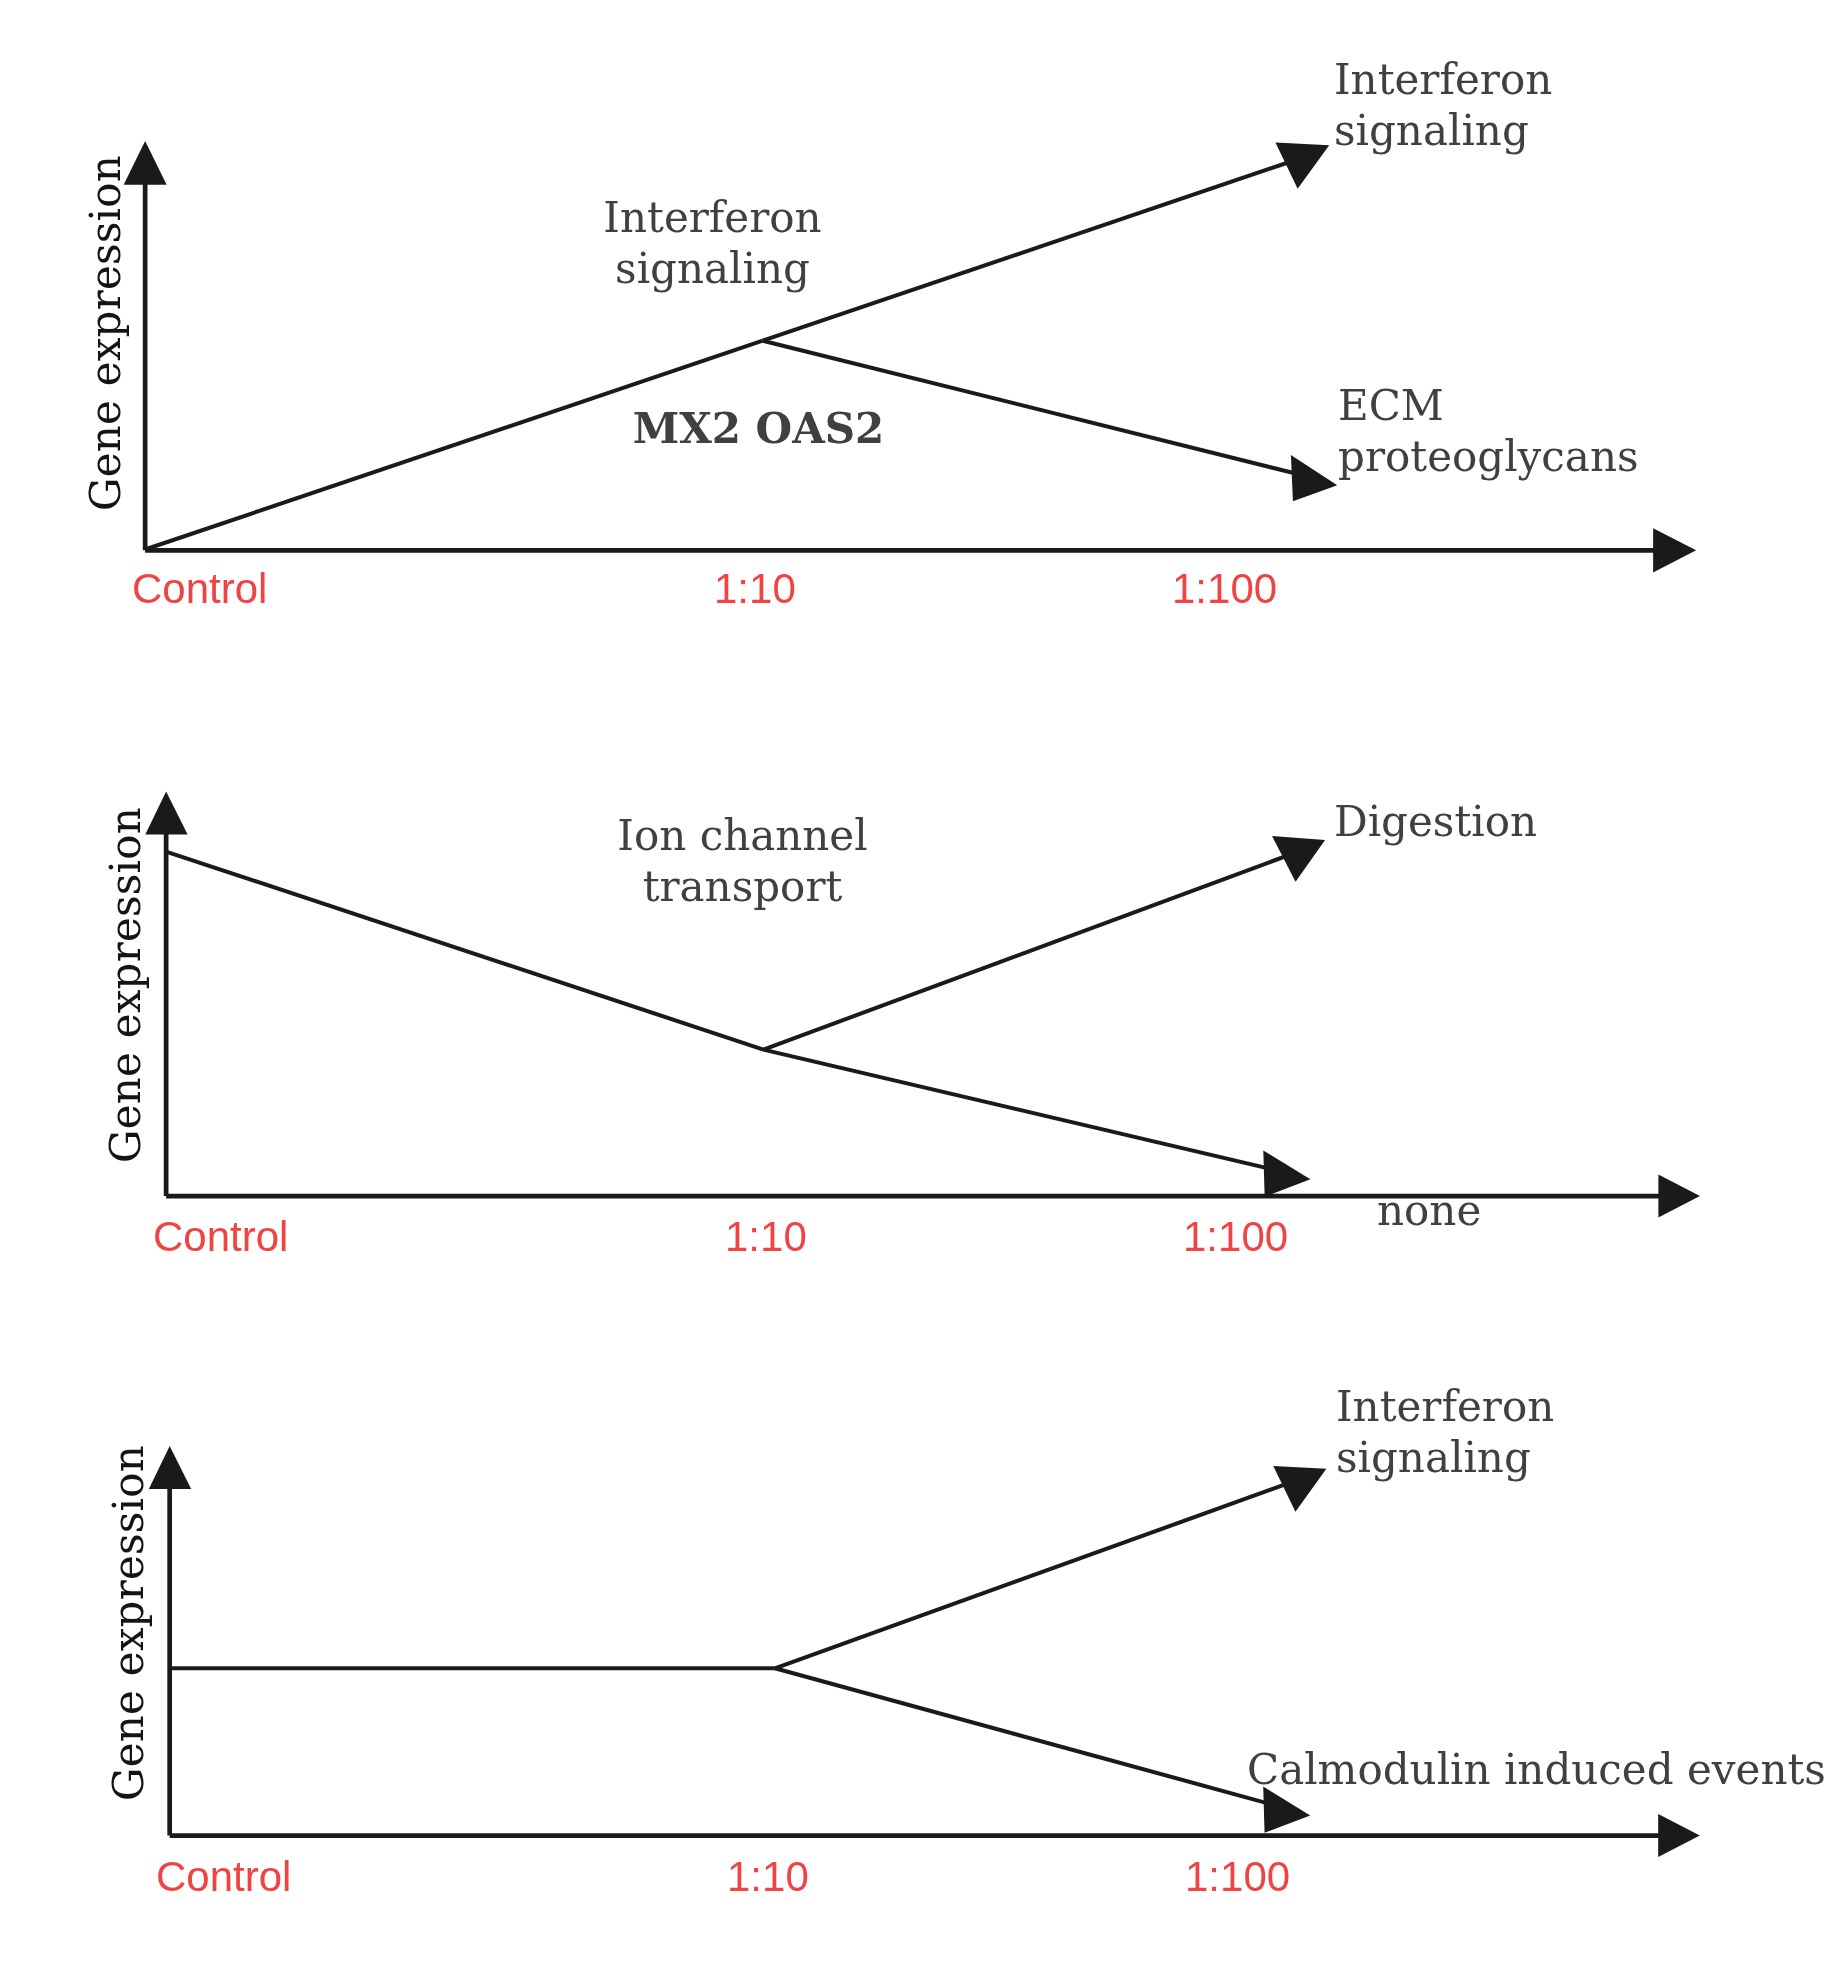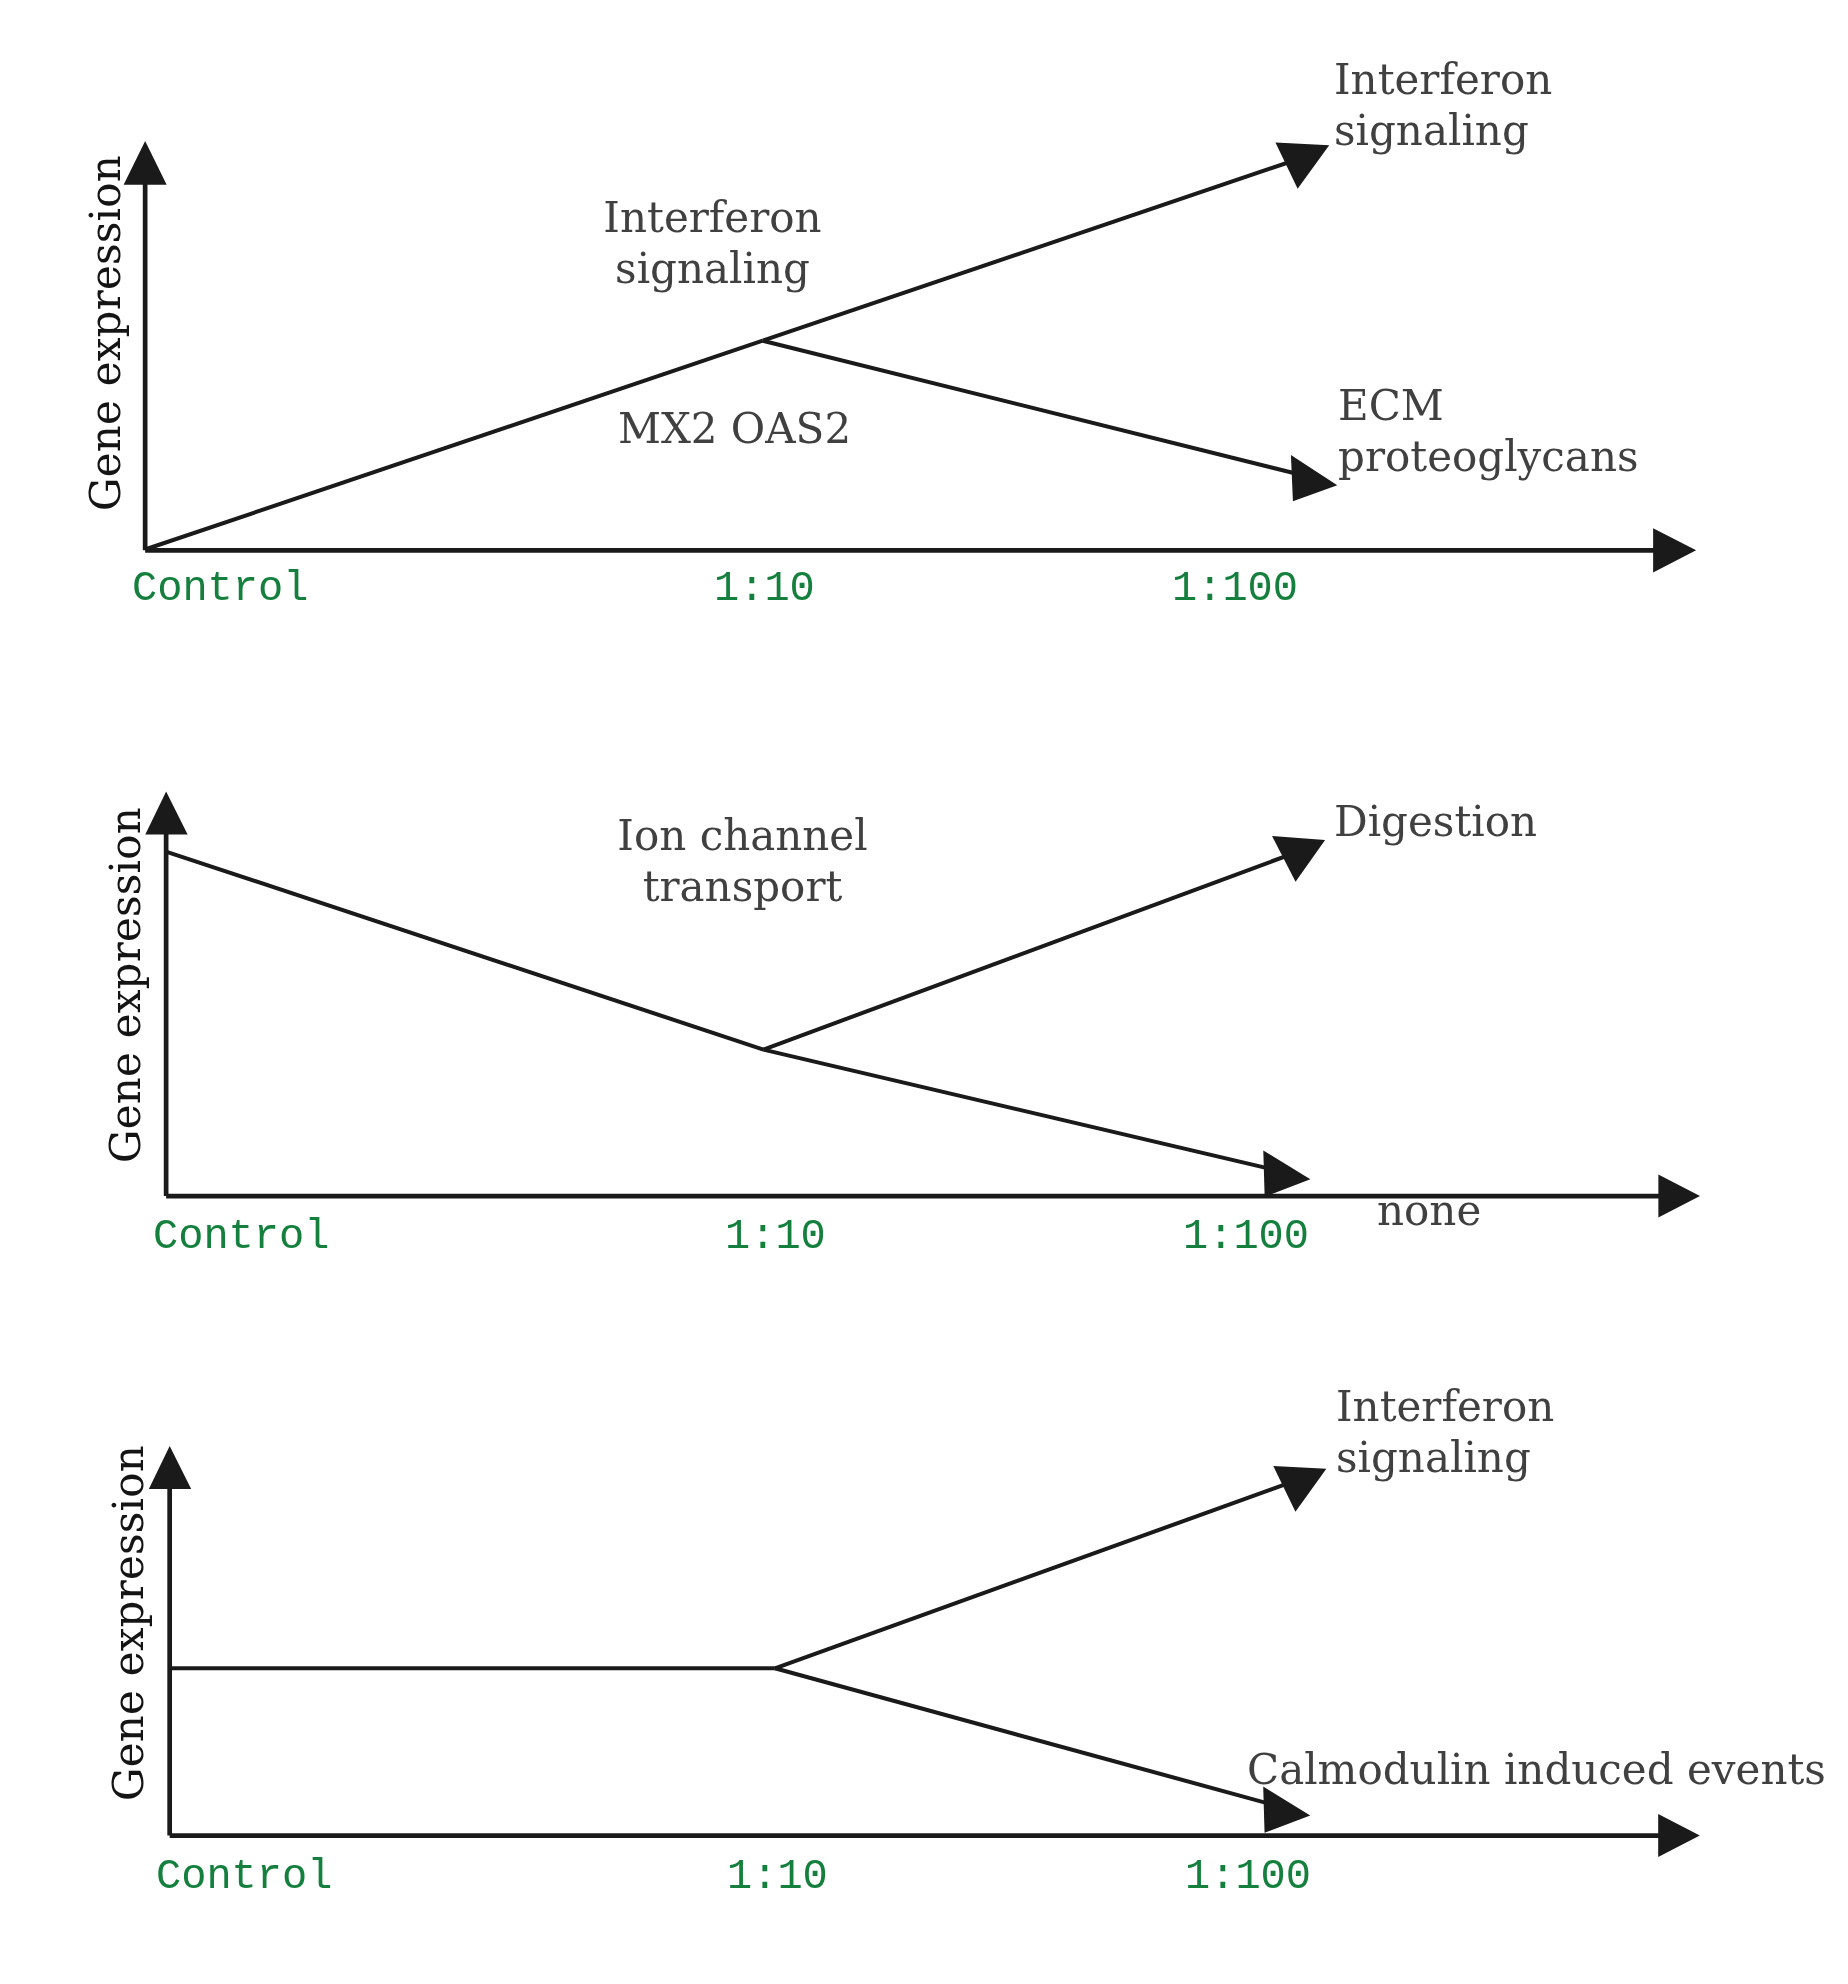--- a/index.html
+++ b/index.html
@@ -37,22 +37,22 @@
     white-space: nowrap;
     font-size: 42px;
     letter-spacing: 0.2px;
     font-family: "DejaVu Serif", "Liberation Serif", serif;
     color: #141414;
   }
   .tick-label {
     position: absolute;
     white-space: nowrap;
     font-size: 42px;
-    font-family: Liberation Mono, monospace;
-    color: #15803d;
+    font-family: Liberation Sans, sans-serif;
+    color: #ef4444;
   }
   .curve-label {
     position: absolute;
     white-space: pre-line;
     font-size: 42px;
     line-height: 1.22;
     font-family: "DejaVu Serif", "Liberation Serif", serif;
     color: #404040;
   }
   .curve-label.center { text-align: center; }
@@ -87,21 +87,21 @@
         <line x1="1135" y1="507" x2="1946" y2="709" stroke="#1a1a1a" stroke-width="6"></line>
         <polygon points="1990,722 1921,677 1924,746" fill="#1a1a1a"></polygon>
       </g>
     </svg>
 
     <div class="axis-label-y" style="left:81px; top:511px;">Gene expression</div>
 
     <div class="curve-label center" style="left:598px; top:192px; width:229px;">Interferon
 signaling</div>
 
-    <div class="curve-label center" style="left:600px; top:403px; width:269px;">MX2 OAS2</div>
+    <div class="curve-label center" style="left:624px; top:403px; width:269px;font-weight:bold;">MX2 OAS2</div>
 
     <div class="curve-label left" style="left:1334px; top:54px; width:309px;">Interferon
 signaling</div>
 
     <div class="curve-label left" style="left:1338px; top:380px; width:350px;">ECM
 proteoglycans</div>
 
     <div class="tick-label" style="left:132px; top:565px;">Control</div>
 
     <div class="tick-label" style="left:714px; top:565px;">1:10</div>

